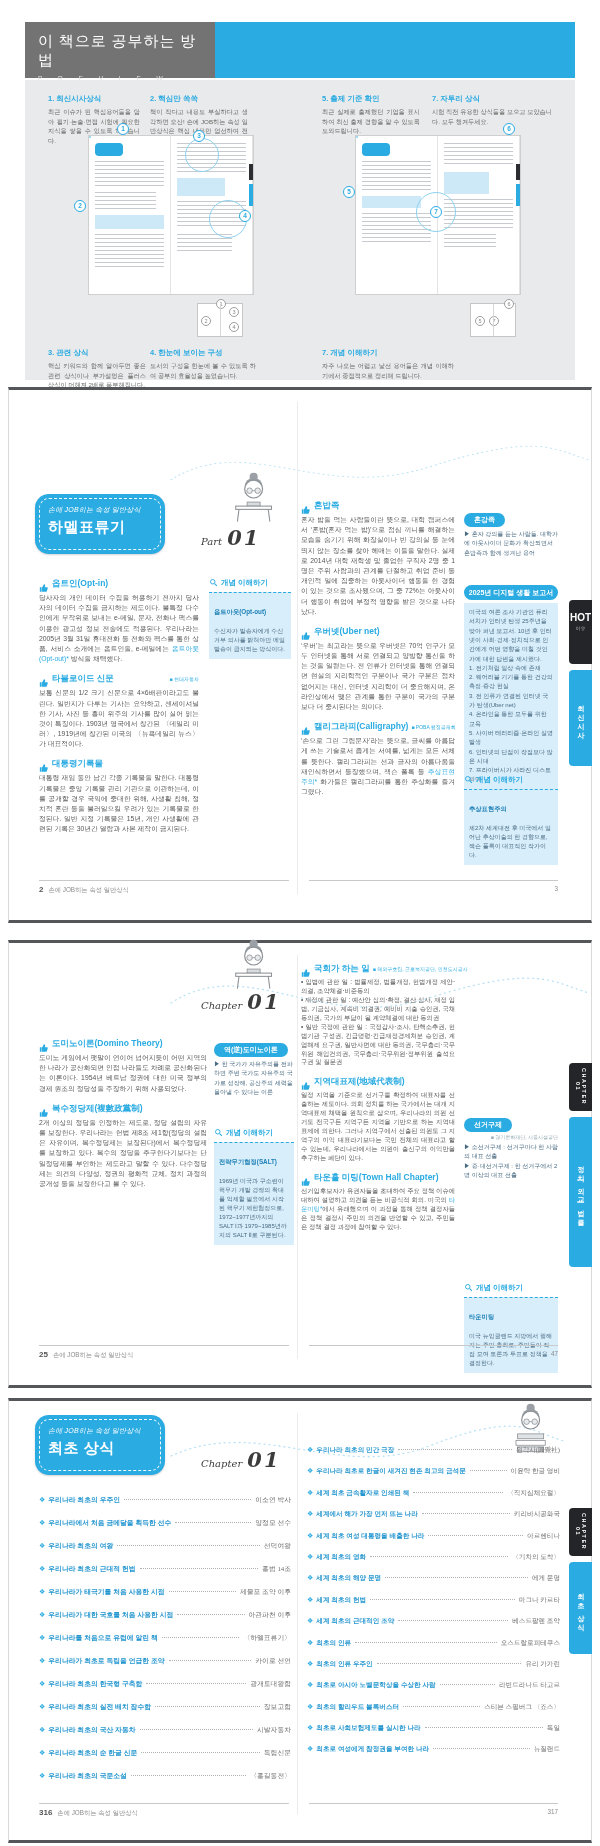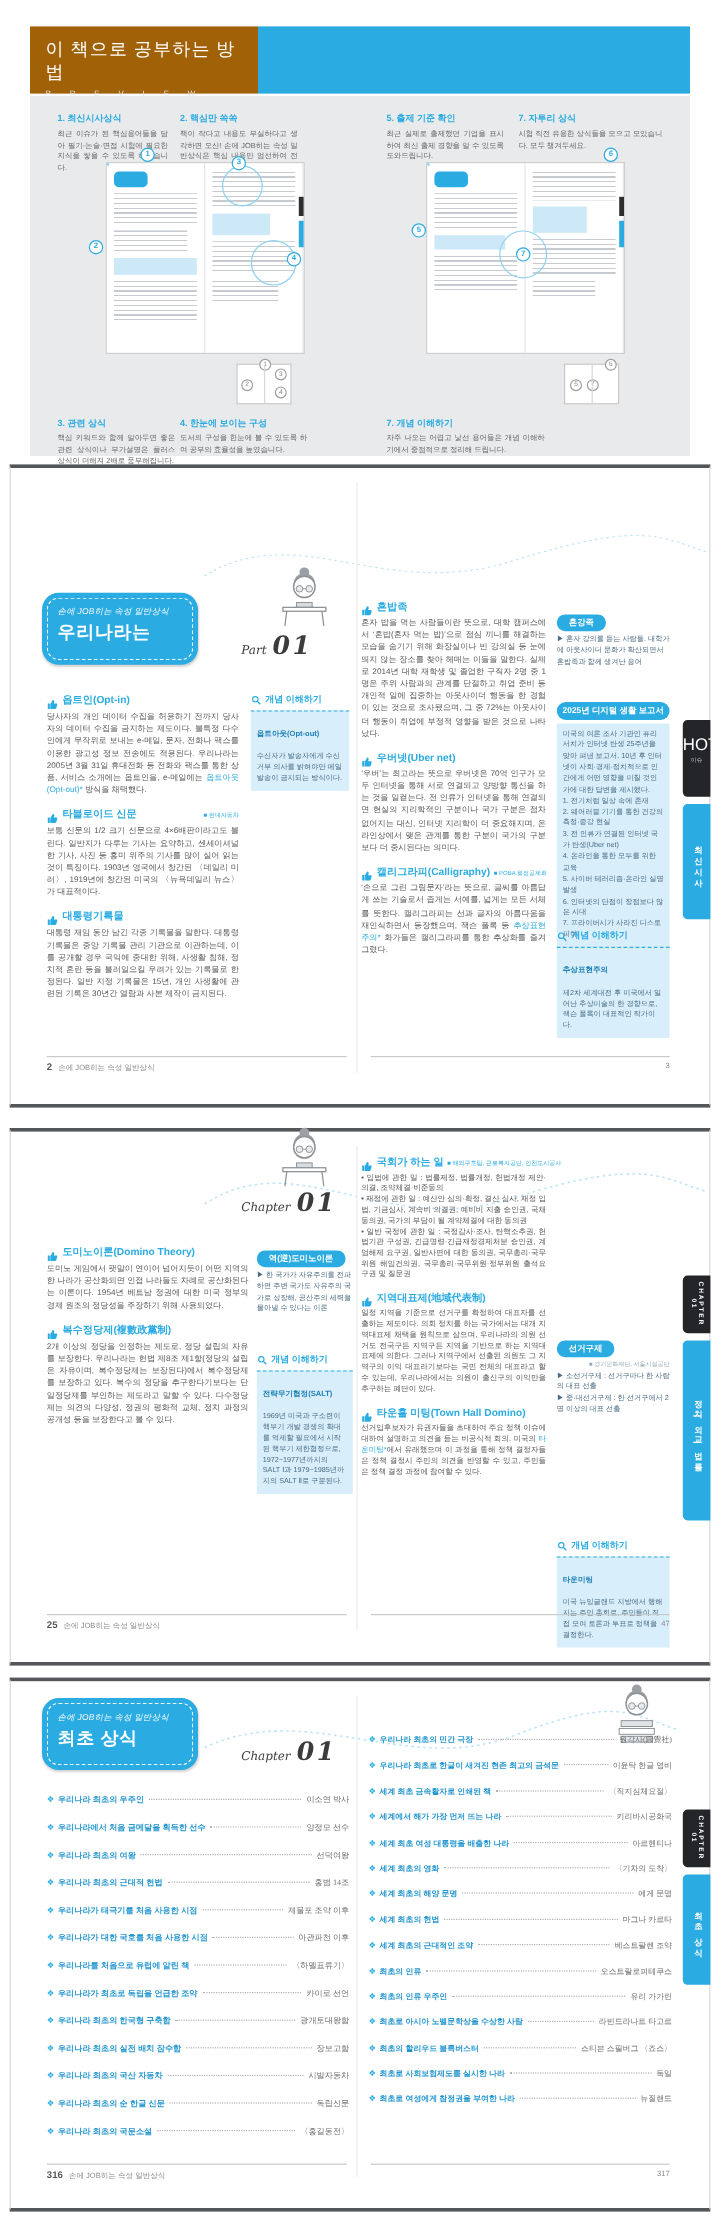--- a/index.html
+++ b/index.html
@@ -1,21 +1,21 @@
 <!DOCTYPE html>
 <html><head>
 <meta charset="utf-8">
 <style>
   *{margin:0;padding:0;box-sizing:border-box}
   body{background:#fff;font-family:"Liberation Sans",sans-serif;-webkit-font-smoothing:antialiased}
   .canvas{position:relative;width:600px;height:1846px;background:#fff;overflow:hidden}
 
   
   .p1{position:absolute;left:0;top:0;width:600px;height:385px}
-  .p1-dark{position:absolute;left:25px;top:22px;width:190px;height:56px;background:#a16207;color:#fff;padding:10px 13px}
+  .p1-dark{position:absolute;left:25px;top:22px;width:190px;height:56px;background:#737373;color:#fff;padding:10px 13px}
   .p1-title{font-family:"Liberation Serif",serif;font-size:15px;letter-spacing:1px}
   .p1-sub{font-size:6.5px;letter-spacing:7px;margin-top:5px;color:#e2e2e2}
   .p1-cyan{position:absolute;left:215px;top:22px;width:360px;height:56px;background:#2aabe2}
   .p1-body{position:absolute;left:25px;top:80px;width:550px;height:300px;background:#e9eaeb}
   .tip{position:absolute}
   .tips > .tip:nth-child(1){left:23px;top:14px;width:92px}
   .tips > .tip:nth-child(2){left:125px;top:14px;width:98px}
   .tips > .tip:nth-child(3){left:297px;top:14px;width:98px}
   .tips > .tip:nth-child(4){left:407px;top:14px;width:120px}
   .tips > .tip:nth-child(5){left:23px;top:268px;width:98px}
@@ -85,21 +85,21 @@
   .entry{margin-bottom:9px}
   .lnk{color:#2aabe2}
   .col{position:absolute}
   #card-sisa .colL{left:30px;top:188px;width:160px}
   #card-sisa .colR{left:292px;top:110px;width:154px}
   #card-pol .colL{left:30px;top:95px;width:168px}
   #card-pol .colR{left:292px;top:20px;width:154px}
   #card-pol .colR .ebody{font-size:6.3px;line-height:1.42}
 
   .sb{position:absolute;width:82px}
-  .concept-head{display:flex;align-items:center;gap:3px;color:#2aabe2;font-weight:bold;font-size:7.5px;margin-bottom:4px;white-space:nowrap}
+  .concept-head{display:flex;align-items:flex-start;gap:3px;color:#2aabe2;font-weight:bold;font-size:7.5px;margin-bottom:4px;white-space:nowrap}
   .mag{width:9px;height:9px;flex:0 0 auto}
   .cbox{border-top:1.5px dashed #2aabe2;background:#d8eefb;padding:5px;font-size:6px;line-height:1.5;color:#4a6b82;white-space:pre-line}
   .cbox b{display:block;color:#1c7fb5;font-size:6.3px;margin-bottom:2px}
   .pill{display:inline-block;background:#2aabe2;color:#fff;border-radius:9px;padding:2px 10px;font-size:7px;font-weight:bold;white-space:nowrap}
   .pill-tag{font-size:5px;color:#93a9b5;text-align:right;margin-top:2px}
   .pill-body{font-size:6px;color:#4a6b82;line-height:1.55;margin-top:3px;white-space:pre-line}
   .report{width:94px}
   .report-head{background:#2aabe2;color:#fff;text-align:center;border-radius:9px;padding:3px 4px;font-weight:bold;font-size:7px;line-height:1.3}
   .report-body{background:#d8eefb;margin-top:3px;padding:5px;font-size:6px;line-height:1.55;color:#4a6b82;white-space:pre-line}
   #card-sisa .sb1{left:200px;top:188px}
@@ -108,21 +108,21 @@
   #card-sisa .rs-concept{left:455px;top:385px;width:94px}
   #card-pol .lsb1{left:205px;top:95px;width:80px}
   #card-pol .lsb2{left:205px;top:185px;width:80px}
   #card-pol .rs-pill{left:455px;top:170px;width:94px}
   #card-pol .rs-concept{left:455px;top:340px;width:94px}
 
   .tab{position:absolute;left:560px;width:23px;color:#fff;text-align:center;border-radius:4px 0 0 4px}
   .tab-black{background:#232528}
   .tab-cyan{background:#2aabe2}
   .vert{writing-mode:vertical-rl;letter-spacing:2px;font-size:7px;font-weight:bold;padding:8px 0;display:flex;align-items:center;justify-content:center}
-  .hot{font-size:14px;font-weight:normal;padding-top:6px}
+  .hot{font-size:10px;font-weight:bold;padding-top:6px}
   .hotsub{font-size:5px;color:#bbb;padding:2px 0 6px}
   #card-sisa .tab-black{top:210px;height:64px}
   #card-sisa .tab-cyan{top:280px;height:96px}
   #card-pol .tab-black{top:120px;height:48px;font-size:5.5px}
   #card-pol .tab-cyan{top:174px;height:150px}
   #card-first .tab-black{top:107px;height:48px;font-size:5.5px}
   #card-first .tab-cyan{top:161px;height:92px}
   .tab-black.vert{letter-spacing:1.5px;font-size:5.5px}
 
   .pfoot{position:absolute;top:490px;font-size:6.3px;color:#8a8a8a;border-top:1px solid #c9c9c9;padding-top:4px}
@@ -254,21 +254,21 @@
 
   <section class="card" id="card-sisa">
     <svg class="wave" width="584" height="90">
       <path d="M162 128 C 240 60, 310 160, 420 110 S 545 85, 580 100" transform="scale(1,0.7)" fill="none" stroke="#b9e2f5" stroke-width="1.3" stroke-dasharray="1 4" stroke-linecap="round"></path>
     </svg>
     <div class="pgdiv"></div>
 
     <div class="badge" style="top:104px">
       <div class="badge-in">
         <div class="bseries">손에 JOB히는 속성 일반상식</div>
-        <div class="btitle">우리나라는</div>
+        <div class="btitle">하멜표류기</div>
       </div>
     </div>
     <div class="chap" style="left:192px;top:135px">
       <span class="cw">Part</span>
       <span class="cn">01</span>
     </div>
     <svg class="charsvg" style="left:218px;top:82px" viewBox="0 0 60 64">
       <circle cx="32" cy="6" r="5" fill="#9aa0a5"></circle>
       <path d="M21 18 a11 11 0 0 1 22 0 z" fill="#9aa0a5"></path>
       <circle cx="32" cy="21" r="11" fill="#fff" stroke="#8d9297" stroke-width="1.5"></circle>
@@ -496,21 +496,21 @@
           <h3 class="etitle">지역대표제(地域代表制)</h3>
           <span class="etag"></span>
         </div>
         <p class="ebody"><span>일정 지역을 기준으로 선거구를 확정하여 대표자를 선출하는 제도이다. 의회 정치를 하는 국가에서는 대개 지역대표제 채택을 원칙으로 삼으며, 우리나라의 의원 선거도 전국구든 지역구든 지역을 기반으로 하는 지역대표제에 의한다. 그러나 지역구에서 선출된 의원도 그 지역구의 이익 대표라기보다는 국민 전체의 대표라고 할 수 있는데, 우리나라에서는 의원이 출신구의 이익만을 추구하는 폐단이 있다.</span><span class="lnk"></span><span></span></p>
       </article>
         <article class="entry">
         <div class="ehead">
           <span class="eicon"><svg viewBox="0 0 24 24" width="10" height="10">
                 <path fill="#2aabe2" d="M2 10h4v11H2zM7 21h10c1 0 1.8-.7 2-1.6l2-7c.2-1-.6-2-1.7-2H14l1-4.3C15.3 4.9 14 3 12.6 3c-.6 0-1 .3-1.2.8L8 10H7z"></path>
               </svg></span>
-          <h3 class="etitle">타운홀 미팅(Town Hall Domino)</h3>
+          <h3 class="etitle">타운홀 미팅(Town Hall Chapter)</h3>
           <span class="etag"></span>
         </div>
         <p class="ebody"><span>선거입후보자가 유권자들을 초대하여 주요 정책 이슈에 대하여 설명하고 의견을 듣는 비공식적 회의. 미국의 </span><span class="lnk">타운미팅*</span><span>에서 유래했으며 이 과정을 통해 정책 결정자들은 정책 결정시 주민의 의견을 반영할 수 있고, 주민들은 정책 결정 과정에 참여할 수 있다.</span></p>
       </article>
       </div>
 
     <div class="sb rs-pill">
       <span class="pill">선거구제</span>
       <div class="pill-tag">■ 경기문화재단, 서울시설공단</div>
       <div class="pill-body">▶ 소선거구제 : 선거구마다 한 사람의 대표 선출

